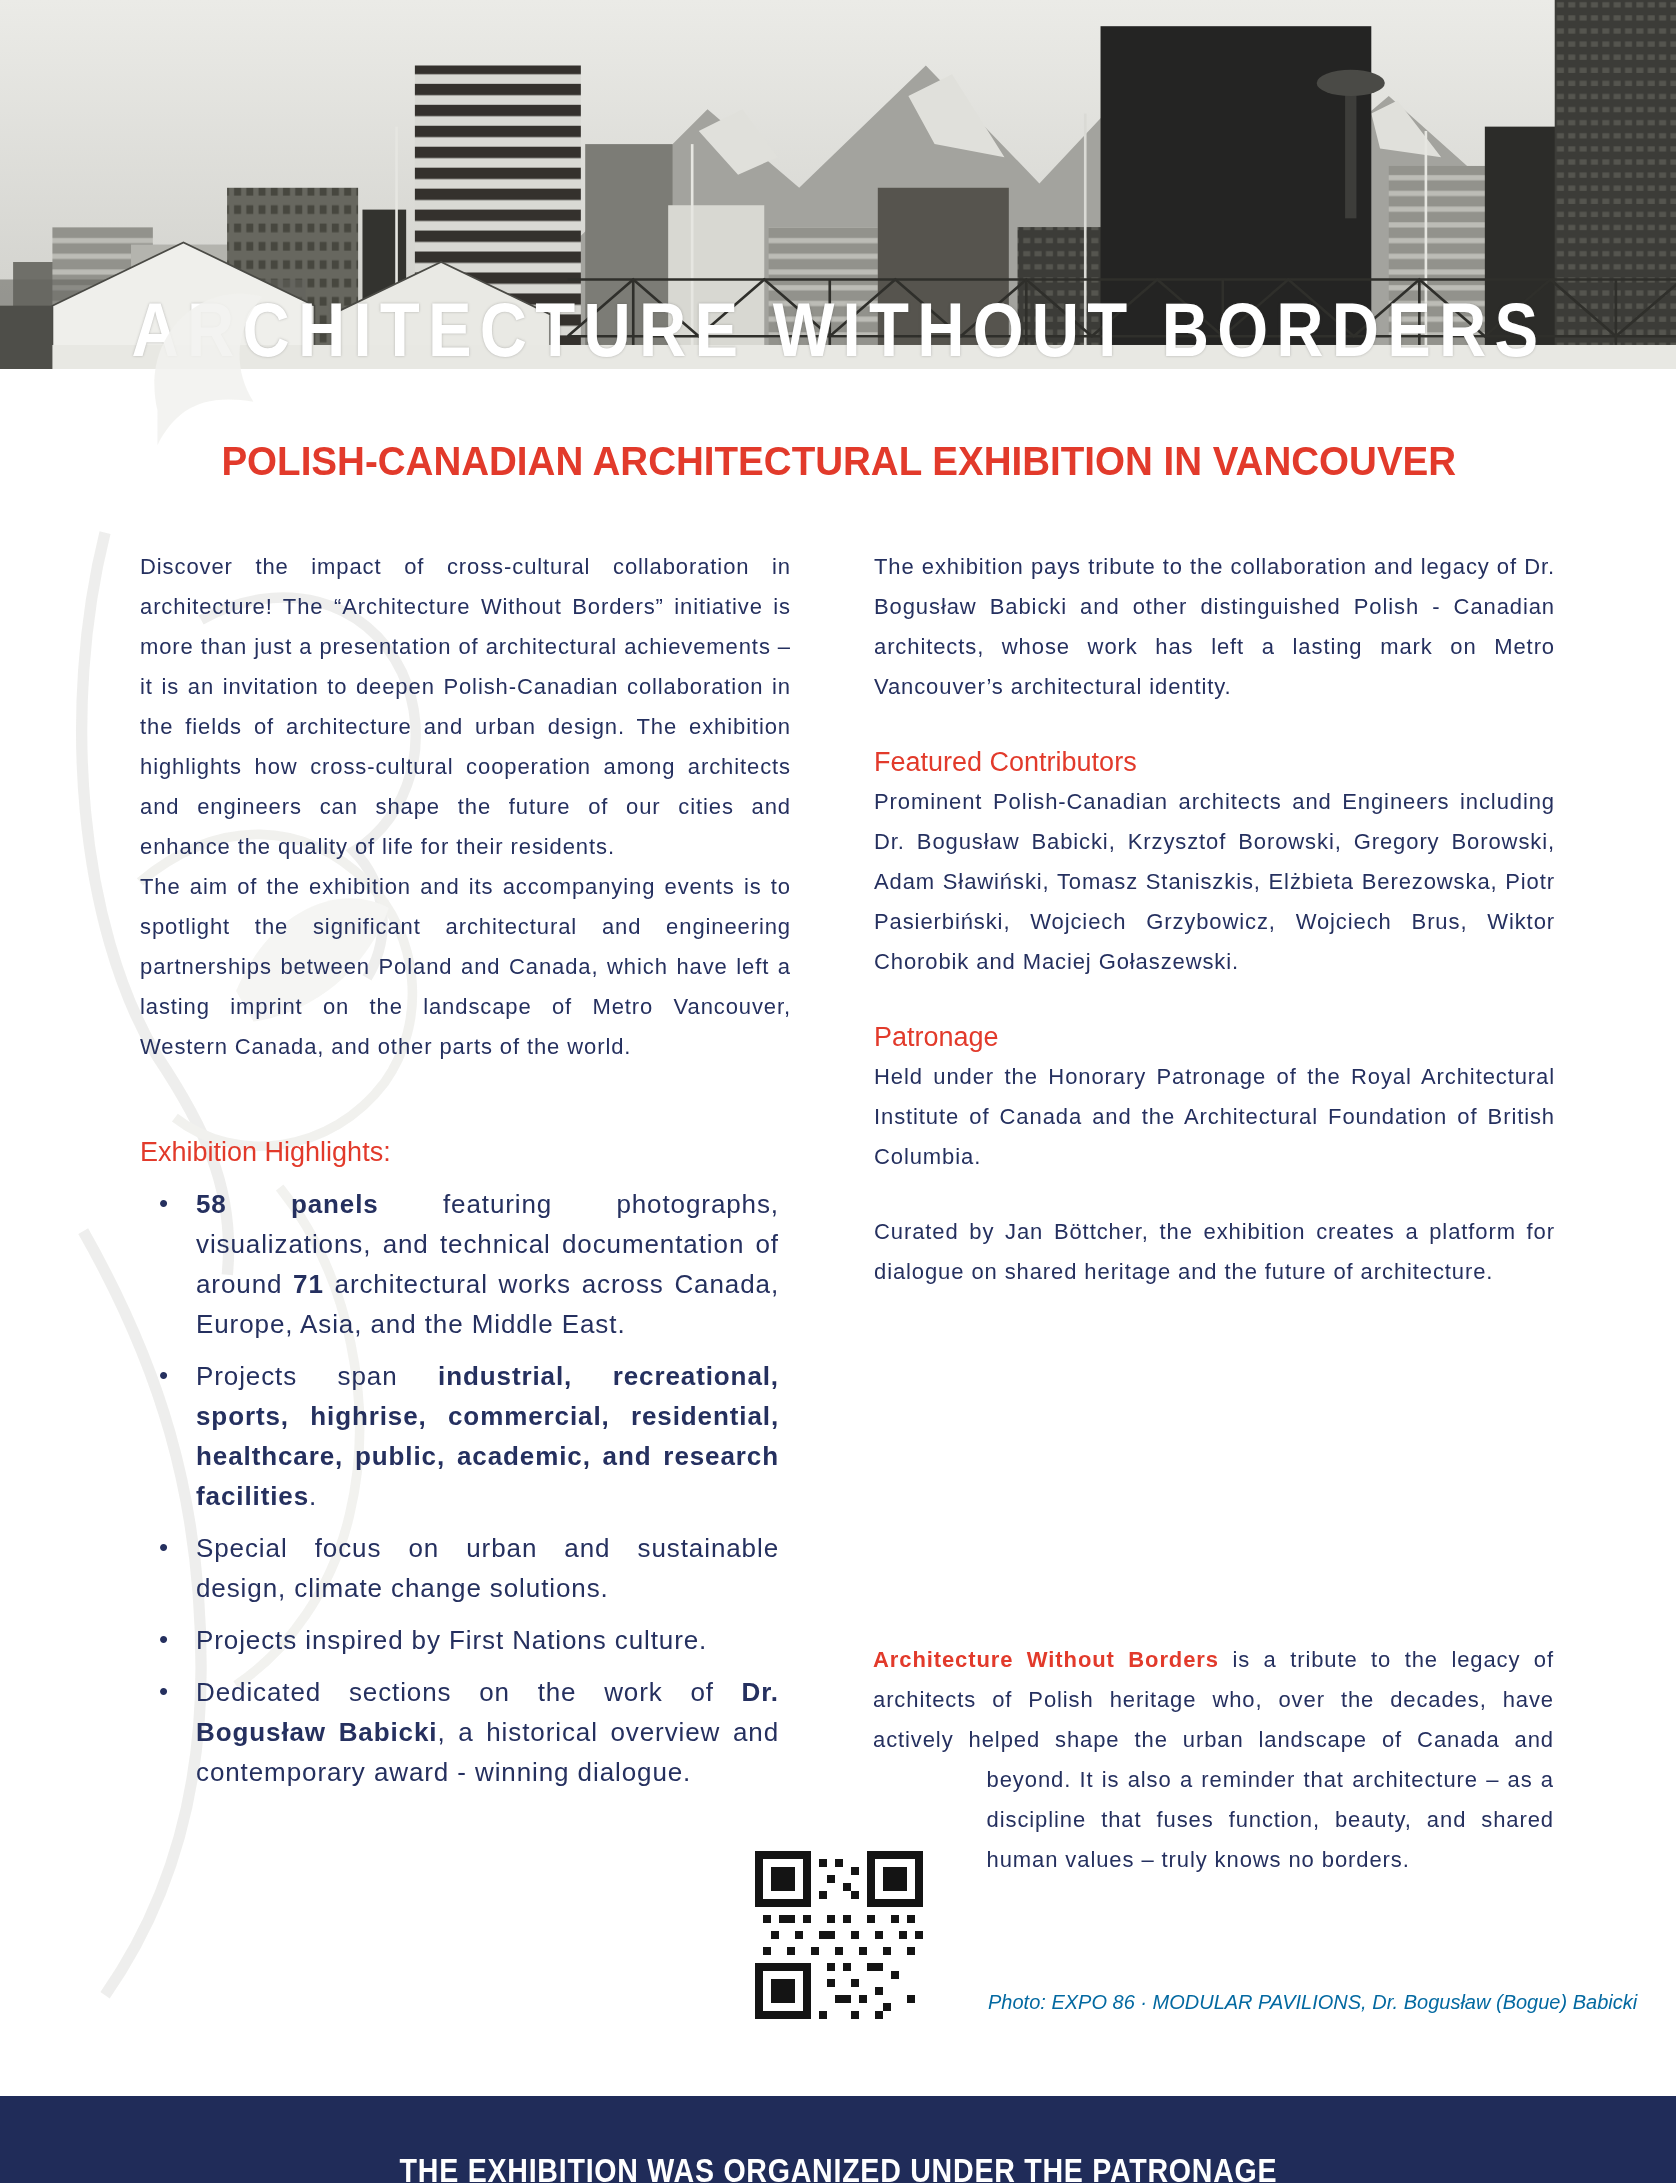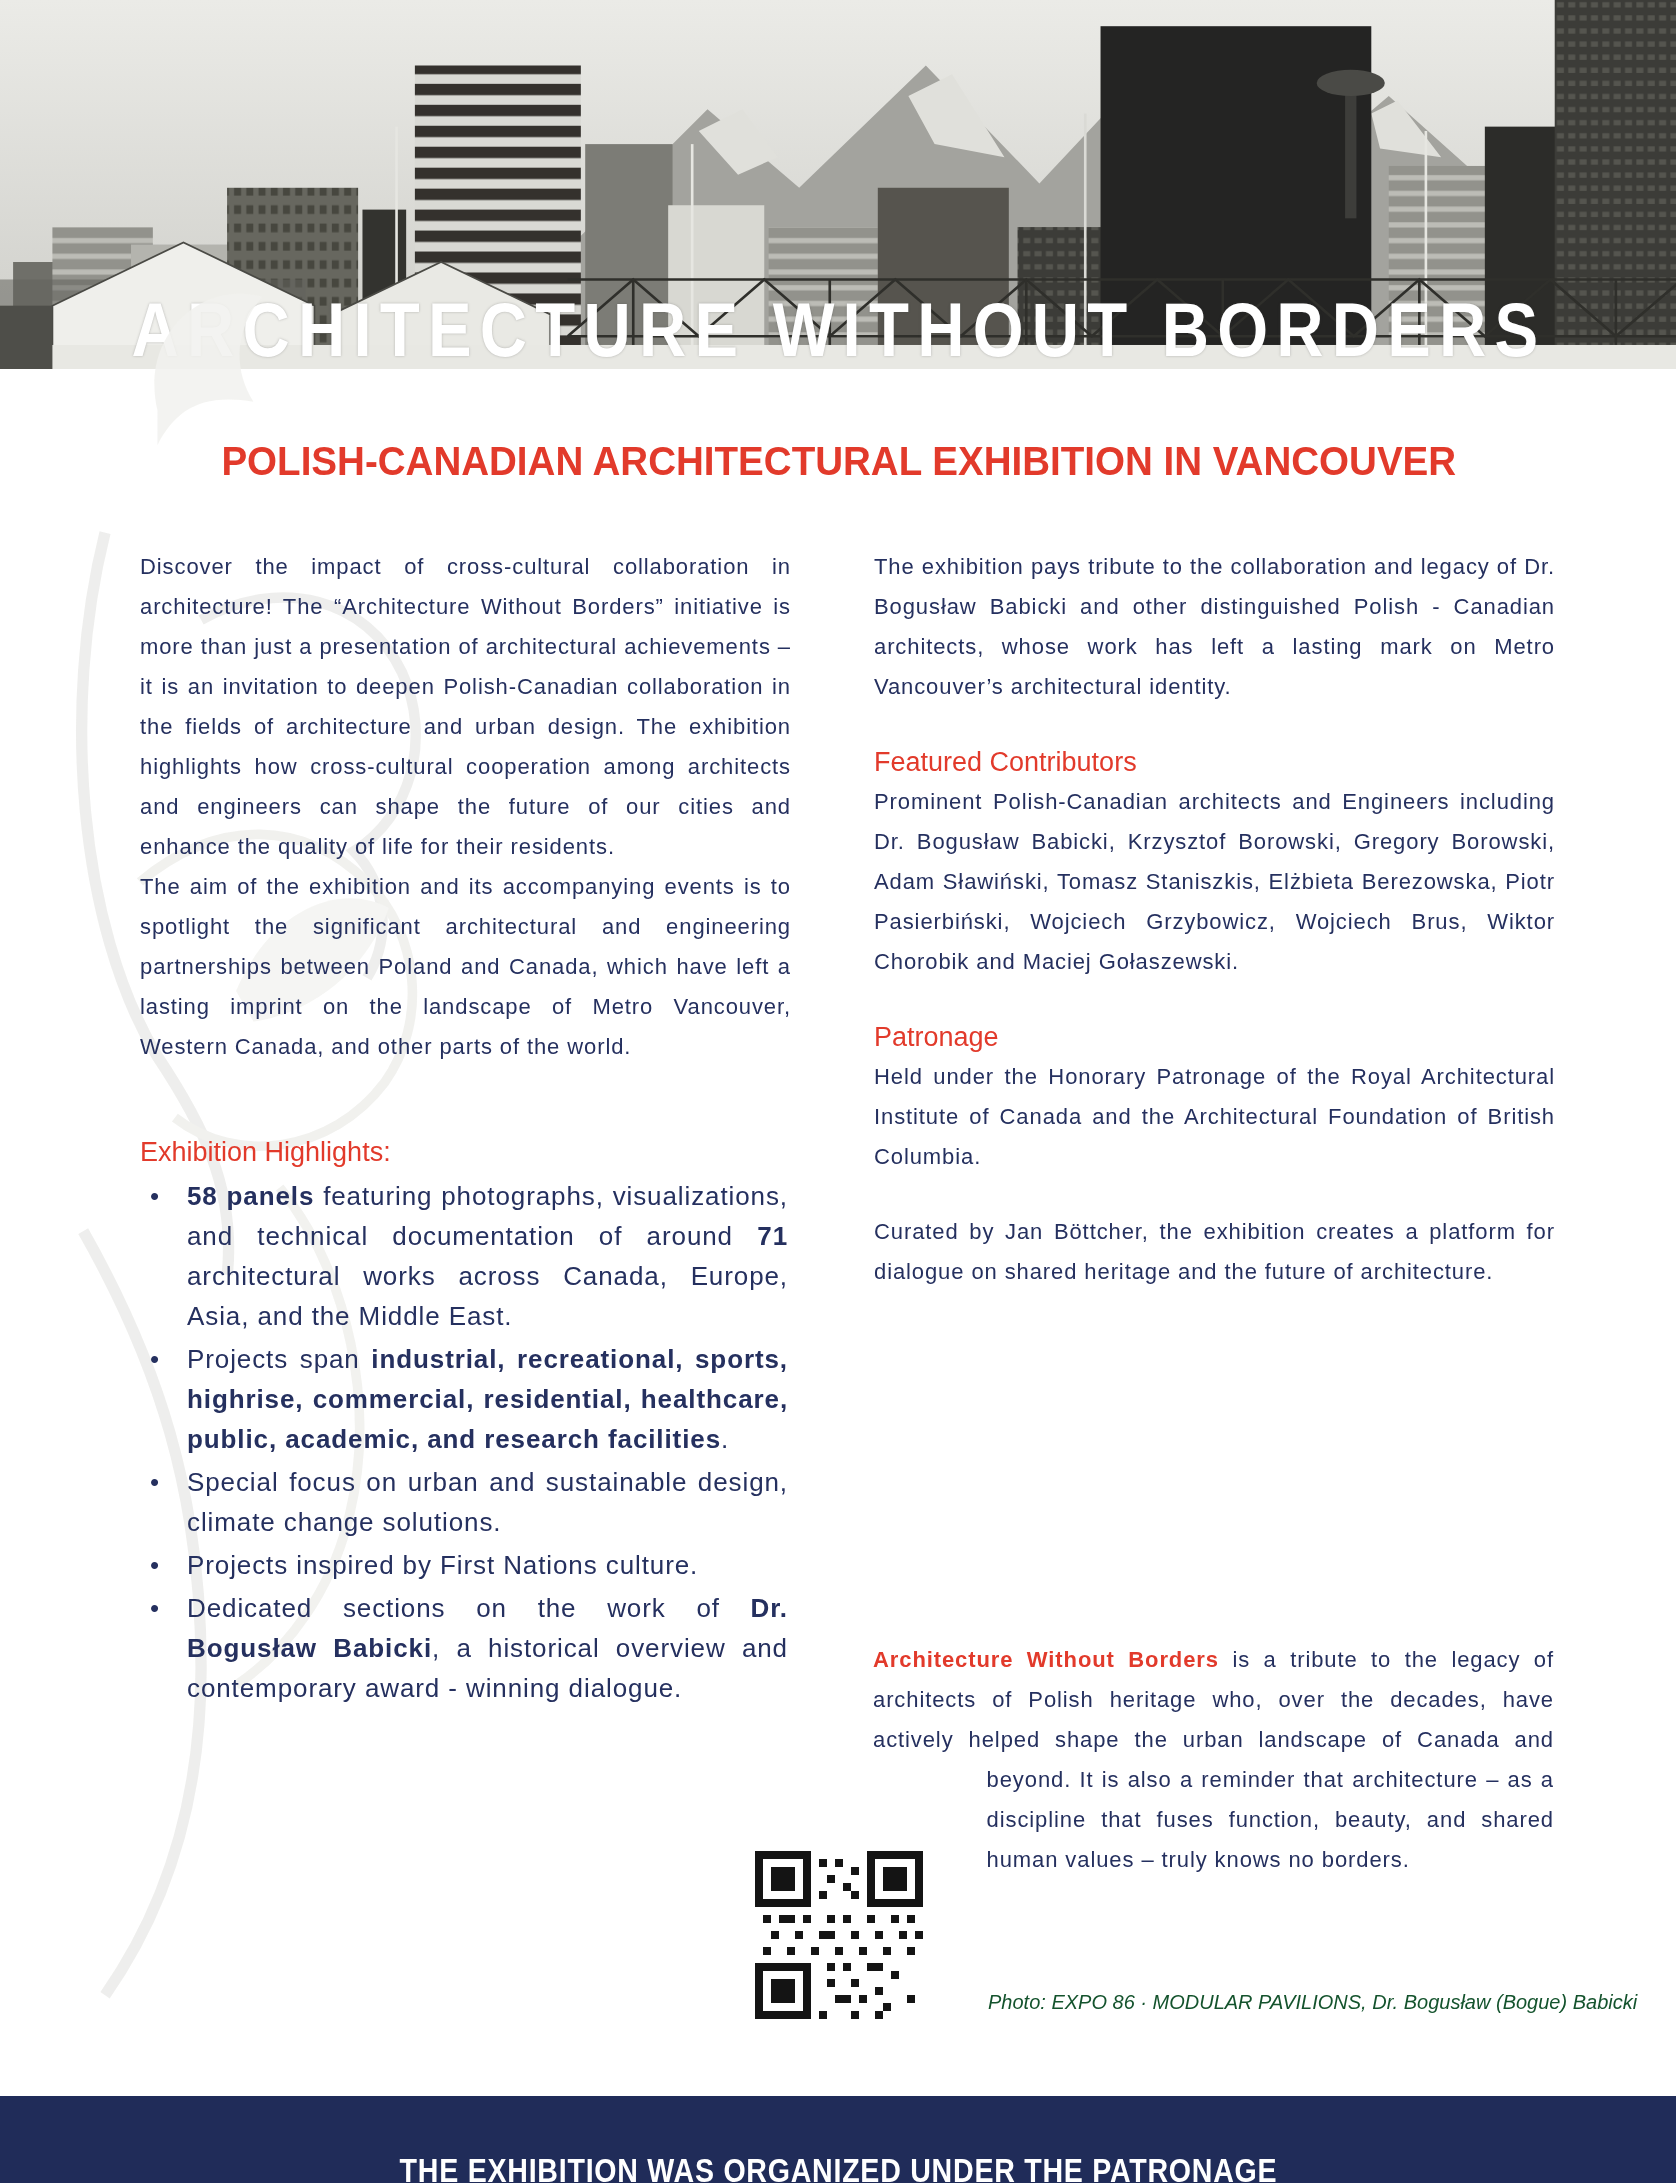--- a/index.html
+++ b/index.html
@@ -24,32 +24,32 @@
 
   
   .columns{position:absolute;top:547px;left:140px;width:1415px;display:flex;gap:83px;}
   .col-left{width:651px;}
   .col-right{width:681px;}
   p.body{margin:0;font-size:22px;line-height:40px;letter-spacing:0.9px;text-align:justify;color:#25305f;}
   .b{font-weight:bold;}
   .rb{font-weight:bold;color:#e23a2b;}
   .highlights-head{margin-top:65px;}
   ul.highlights{list-style:none;margin:4.4px 0 0 0;padding:0;}
-  ul.highlights li{position:relative;padding-left:44px;margin:3px;font-size:26px;line-height:40px;
+  ul.highlights li{position:relative;padding-left:44px;margin:12px;font-size:26px;line-height:40px;
       letter-spacing:0.9px;text-align:justify;}
   ul.highlights li::before{content:"\2022";position:absolute;left:7px;top:-0.9px;color:#25305f;}
   .section{margin-bottom:35px;}
   .section p.body{margin-top:0;}
 
   
   .closing-wrap{position:absolute;left:873px;top:1640px;width:681px;}
   .qr-spacer{float:left;width:94px;height:227px;margin-right:19.6px;}
   .qr{position:absolute;left:755px;top:1851px;width:168px;height:168px;shape-rendering:crispEdges;}
   .caption{position:absolute;left:988px;top:1991px;font-size:20px;font-style:italic;
-      color:#14532d;letter-spacing:0;white-space:nowrap;}
+      color:#0369a1;letter-spacing:0;white-space:nowrap;}
 
   
   .footer{position:absolute;left:0;bottom:0;width:1677px;height:299px;background:#202c59;
       color:#ffffff;text-align:center;padding-top:52px;box-sizing:border-box;}
   .fline{font-weight:bold;font-size:34px;line-height:44px;letter-spacing:0.9px;
       transform:scaleX(.84);transform-origin:center;white-space:nowrap;}
 </style>
 </head>
 <body>
 

